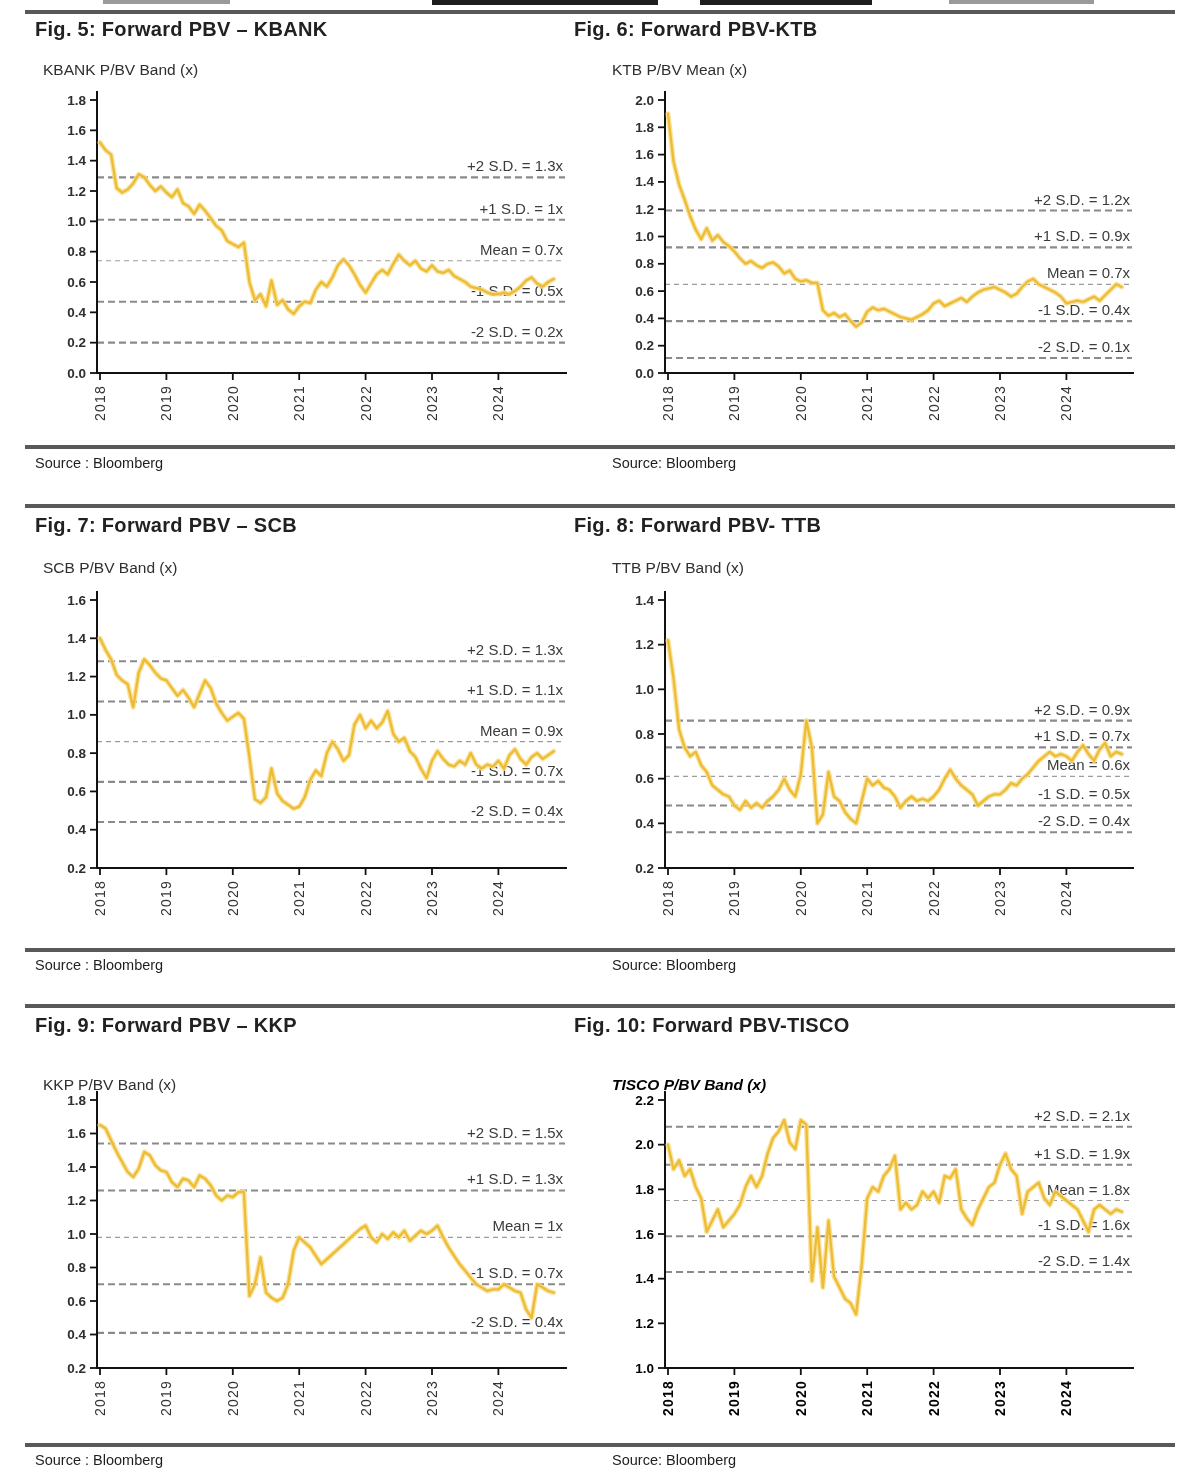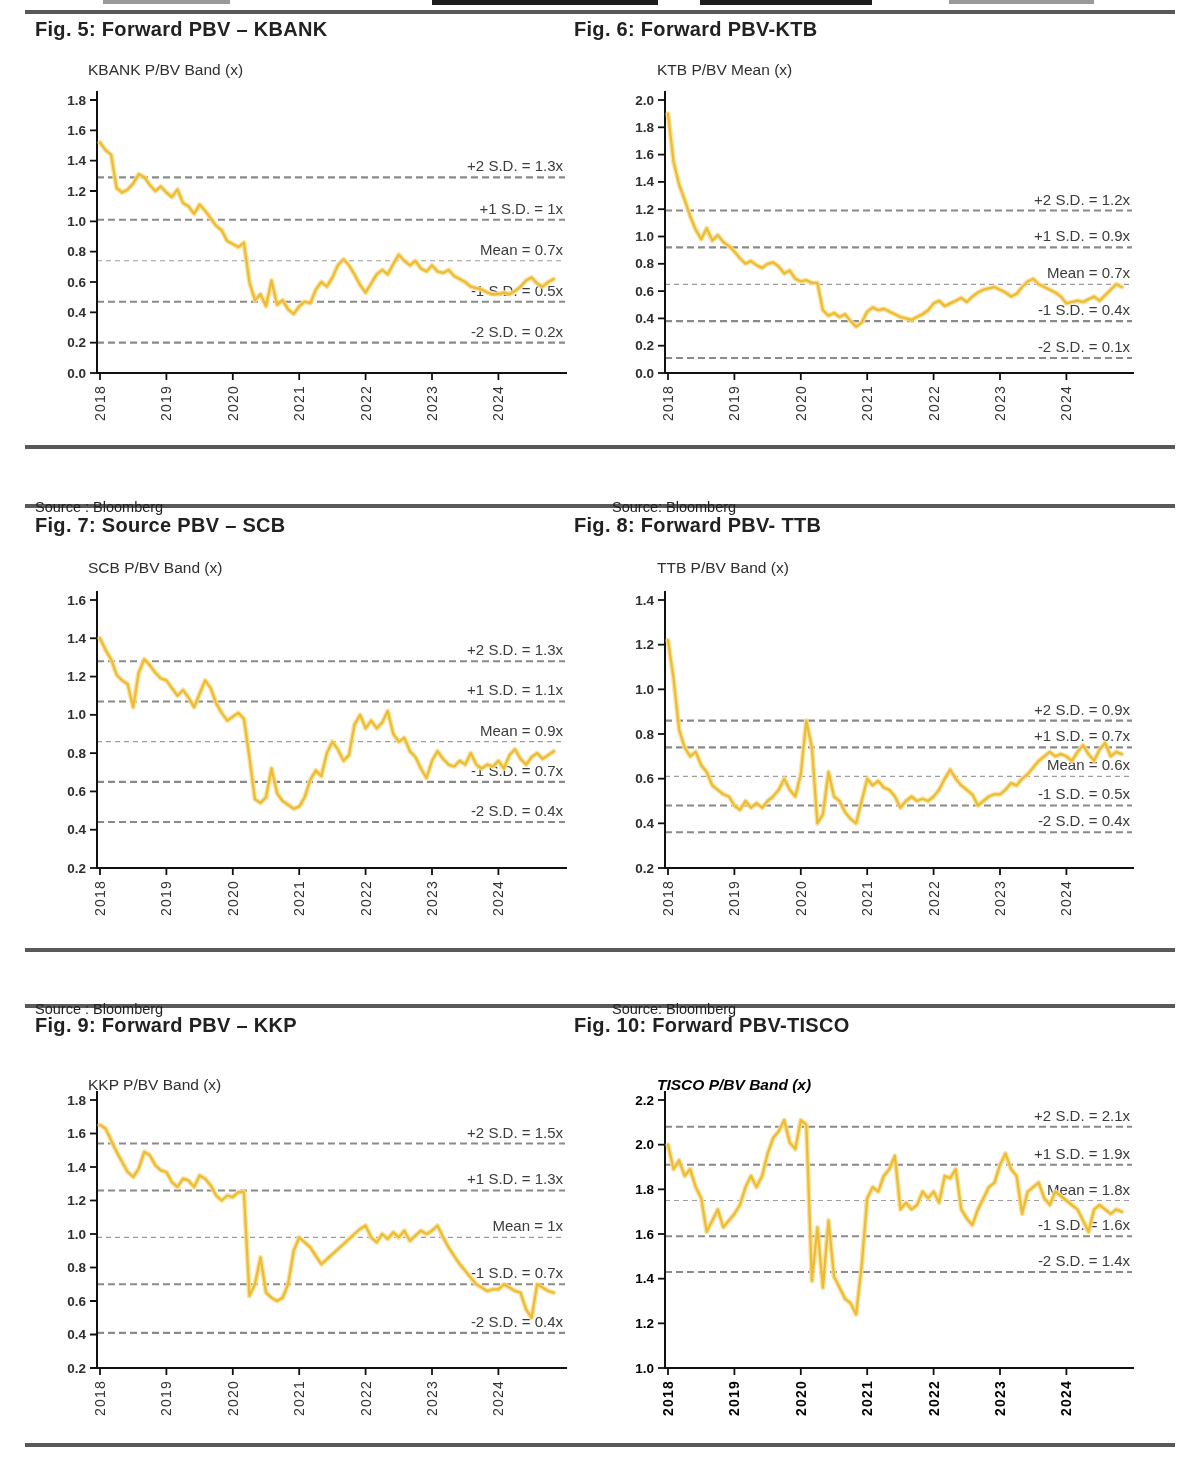--- a/index.html
+++ b/index.html
@@ -1,29 +1,29 @@
 <!DOCTYPE html>
 <html><head>
 <meta charset="utf-8">
 <style>
   html,body{margin:0;padding:0;background:#fff;}
   #page{position:relative;width:1200px;height:1481px;background:#ffffff;overflow:hidden;
-        font-family:"Liberation Sans", sans-serif;border-radius:15px;}
+        font-family:"Liberation Sans", sans-serif;}
   .bar{position:absolute;left:25px;width:1150px;height:4px;background:#58595b;}
   #bar0{top:10px}#bar1{top:445px}#bar2{top:504px}#bar3{top:948px}#bar4{top:1004px}#bar5{top:1443px}
   .artifact{position:absolute;top:0;height:5px;background:#1d1d1d;}
   .artifact.light{background:#9a9a9a;height:4px;}
   .title{position:absolute;font-size:20px;font-weight:700;color:#212121;letter-spacing:.3px;white-space:nowrap;}
   .title.c0{left:35px}.title.c1{left:574px}
   .title.r0{top:18px}.title.r1{top:514px}.title.r2{top:1014px}
-  .subtitle{position:absolute;font-size:15.5px;font-weight:400;color:#2f2f2f;white-space:nowrap;margin-left:45px;}
+  .subtitle{position:absolute;font-size:15.5px;font-weight:400;color:#2f2f2f;white-space:nowrap;}
   .subtitle.c0{left:43px}.subtitle.c1{left:612px}
   .subtitle.r0{top:61px}.subtitle.r1{top:559px}.subtitle.r2{top:1076px}
   .subtitle.bold{font-weight:700;color:#000;font-style:italic;}
-  .source{position:absolute;font-size:14.5px;font-weight:400;color:#1f1f1f;white-space:nowrap;margin-top:44px;}
+  .source{position:absolute;font-size:14.5px;font-weight:400;color:#1f1f1f;white-space:nowrap;}
   .source.c0{left:35px}.source.c1{left:612px}
   .source.r0{top:455px}.source.r1{top:957px}.source.r2{top:1452px}
   svg.chart{position:absolute;width:575px;height:372px;overflow:visible;}
   svg.chart.c0{left:25px}svg.chart.c1{left:600px}
   svg.chart.r0{top:78px}svg.chart.r1{top:578px}svg.chart.r2{top:1078px}
 </style>
 </head>
 <body>
 
 <div id="page">
@@ -143,21 +143,21 @@
       <text x="530" y="126.565" text-anchor="end" font-size="15" fill="#3b3b3b">+2 S.D. = 1.2x</text>
       <text x="530" y="163.42000000000002" text-anchor="end" font-size="15" fill="#3b3b3b">+1 S.D. = 0.9x</text>
       <text x="530" y="200.275" text-anchor="end" font-size="15" fill="#3b3b3b">Mean = 0.7x</text>
       <text x="530" y="237.13000000000002" text-anchor="end" font-size="15" fill="#3b3b3b">-1 S.D. = 0.4x</text>
       <text x="530" y="273.985" text-anchor="end" font-size="15" fill="#3b3b3b">-2 S.D. = 0.1x</text>
       <polyline points="68.0,35.7 73.5,83.4 79.1,106.6 84.6,121.6 90.1,138.0 95.7,151.7 101.2,161.2 106.7,150.3 112.3,162.6 117.8,157.1 123.3,164.0 128.9,168.1 134.4,173.5 139.9,180.3 145.5,185.8 151.0,183.1 156.5,187.2 162.1,189.9 167.6,185.8 173.1,184.4 178.7,188.5 184.2,195.4 189.7,192.6 195.3,200.8 200.8,203.5 206.3,202.2 211.9,204.9 217.4,204.9 222.9,232.2 228.5,237.7 234.0,234.9 239.5,239.0 245.1,236.3 250.6,243.1 256.1,248.6 261.7,244.5 267.2,233.6 272.7,229.5 278.3,232.2 283.8,230.8 289.3,233.6 294.9,236.3 300.4,239.0 305.9,240.4 311.5,241.8 317.0,239.0 322.5,236.3 328.1,232.2 333.6,225.4 339.1,222.7 344.7,228.1 350.2,225.4 355.7,222.7 361.3,219.9 366.8,224.0 372.3,218.6 377.9,214.5 383.4,211.7 388.9,210.4 394.5,209.0 400.0,211.7 405.5,214.5 411.1,218.6 416.6,215.8 422.1,209.0 427.7,203.5 433.2,200.8 438.7,206.3 444.3,209.0 449.8,211.7 455.3,214.5 460.9,218.6 466.4,225.4 471.9,224.0 477.5,222.7 483.0,224.0 488.5,221.3 494.1,218.6 499.6,222.7 505.1,217.2 510.7,211.7 516.2,206.3 521.7,209.0" fill="none" stroke="#f8de92" stroke-width="5" stroke-linejoin="round" stroke-linecap="round" opacity="0.85"></polyline>
       <polyline points="68.0,35.7 73.5,83.4 79.1,106.6 84.6,121.6 90.1,138.0 95.7,151.7 101.2,161.2 106.7,150.3 112.3,162.6 117.8,157.1 123.3,164.0 128.9,168.1 134.4,173.5 139.9,180.3 145.5,185.8 151.0,183.1 156.5,187.2 162.1,189.9 167.6,185.8 173.1,184.4 178.7,188.5 184.2,195.4 189.7,192.6 195.3,200.8 200.8,203.5 206.3,202.2 211.9,204.9 217.4,204.9 222.9,232.2 228.5,237.7 234.0,234.9 239.5,239.0 245.1,236.3 250.6,243.1 256.1,248.6 261.7,244.5 267.2,233.6 272.7,229.5 278.3,232.2 283.8,230.8 289.3,233.6 294.9,236.3 300.4,239.0 305.9,240.4 311.5,241.8 317.0,239.0 322.5,236.3 328.1,232.2 333.6,225.4 339.1,222.7 344.7,228.1 350.2,225.4 355.7,222.7 361.3,219.9 366.8,224.0 372.3,218.6 377.9,214.5 383.4,211.7 388.9,210.4 394.5,209.0 400.0,211.7 405.5,214.5 411.1,218.6 416.6,215.8 422.1,209.0 427.7,203.5 433.2,200.8 438.7,206.3 444.3,209.0 449.8,211.7 455.3,214.5 460.9,218.6 466.4,225.4 471.9,224.0 477.5,222.7 483.0,224.0 488.5,221.3 494.1,218.6 499.6,222.7 505.1,217.2 510.7,211.7 516.2,206.3 521.7,209.0" fill="none" stroke="#eebc32" stroke-width="2.3" stroke-linejoin="round" stroke-linecap="round"></polyline>
     </svg>
   <div class="source r0 c1">Source: Bloomberg</div>
 
-  <div class="title r1 c0">Fig. 7: Source PBV – SCB</div>
+  <div class="title r1 c0">Fig. 7: Forward PBV – SCB</div>
   <div class="subtitle r1 c0">SCB P/BV Band (x)</div>
   <svg class="chart r1 c0" viewBox="0 0 575 372">
       <line x1="72" y1="83.25714285714287" x2="540" y2="83.25714285714287" stroke="#8a8a8a" stroke-width="2.1" stroke-dasharray="7 4"></line>
       <line x1="72" y1="123.45714285714286" x2="540" y2="123.45714285714286" stroke="#8a8a8a" stroke-width="2.1" stroke-dasharray="7 4"></line>
       <line x1="72" y1="163.65714285714287" x2="540" y2="163.65714285714287" stroke="#9c9c9c" stroke-width="1.2" stroke-dasharray="5 4"></line>
       <line x1="72" y1="203.85714285714286" x2="540" y2="203.85714285714286" stroke="#8a8a8a" stroke-width="2.1" stroke-dasharray="7 4"></line>
       <line x1="72" y1="244.05714285714288" x2="540" y2="244.05714285714288" stroke="#8a8a8a" stroke-width="2.1" stroke-dasharray="7 4"></line>
       <line x1="72" y1="13" x2="72" y2="291" stroke="#111" stroke-width="2"></line>
       <line x1="71" y1="290" x2="542" y2="290" stroke="#111" stroke-width="2"></line>
       <line x1="65" y1="290" x2="72" y2="290" stroke="#111" stroke-width="1.8"></line>

